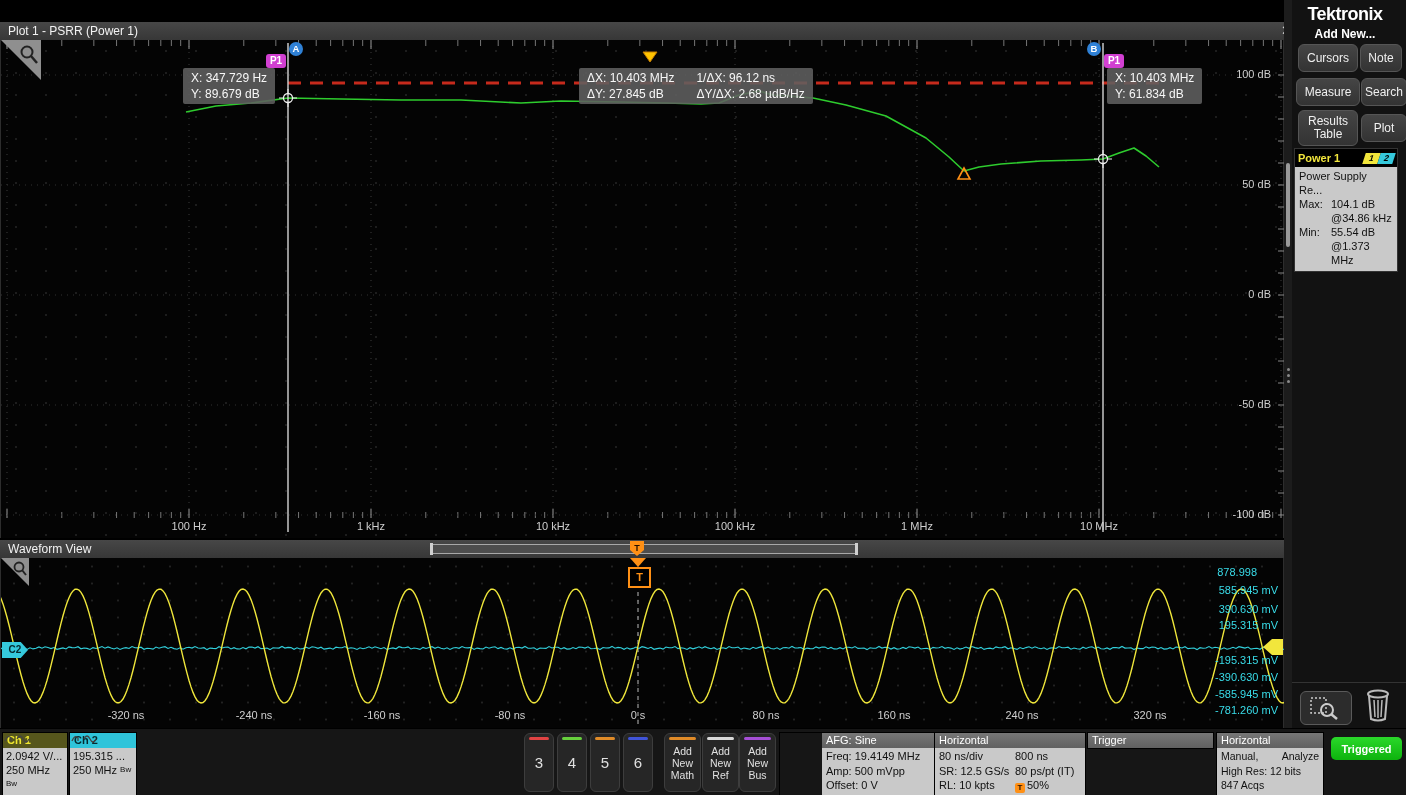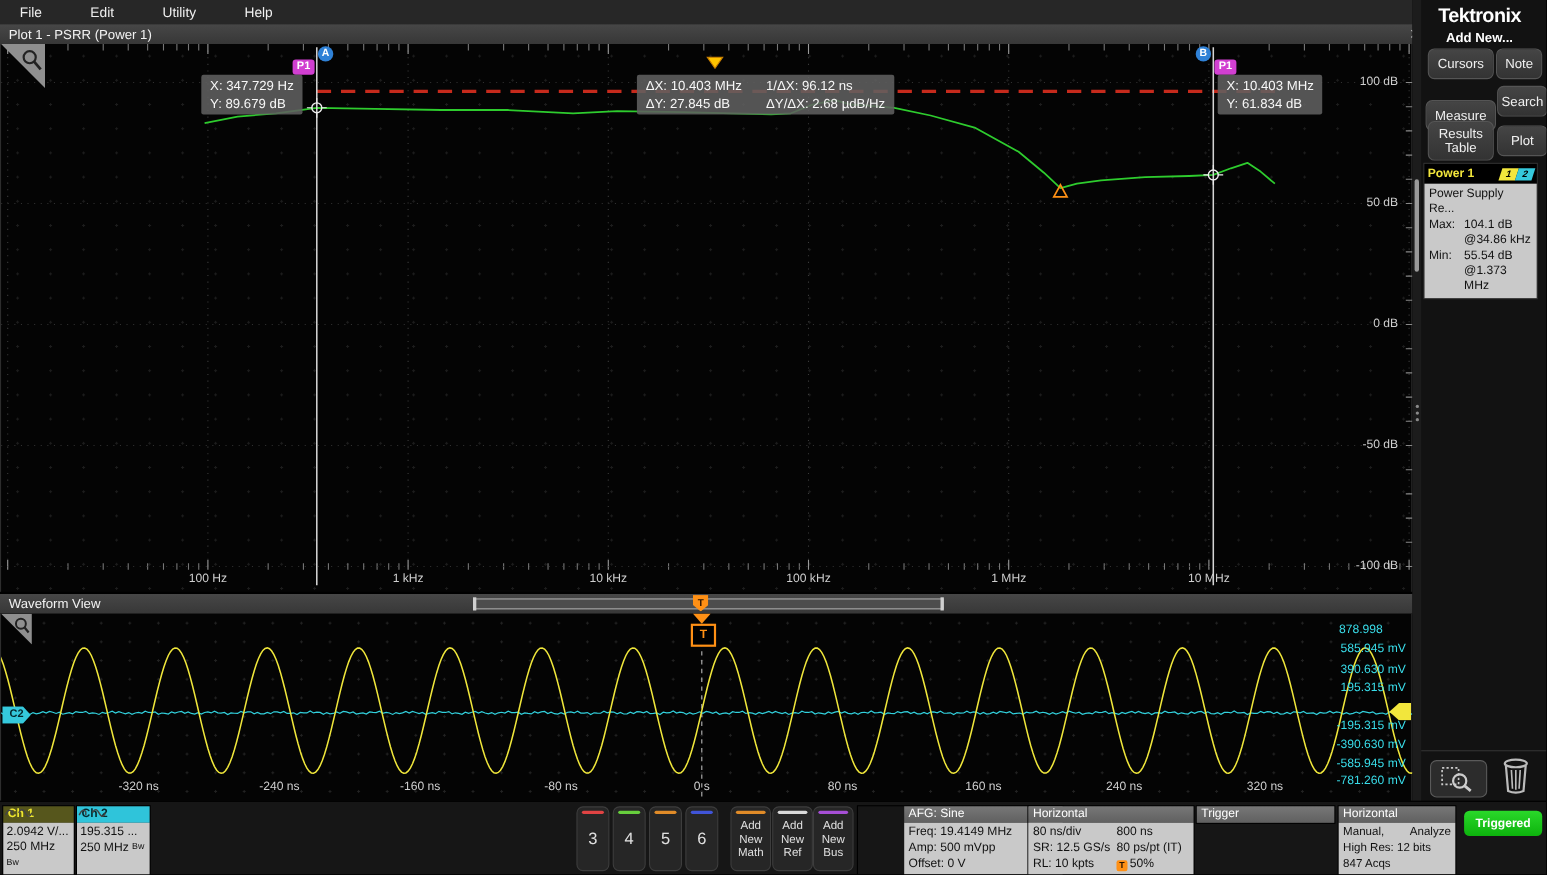--- a/index.html
+++ b/index.html
@@ -100,26 +100,20 @@
   #triggered-btn{position:absolute;left:1331px;top:8px;width:71px;height:23px;border-radius:5px;
                  background:linear-gradient(#2ad82a,#0db30d);color:#fff;font-size:11px;font-weight:bold;
                  display:flex;align-items:center;justify-content:center;}
   .bw-flag{font-size:8px;vertical-align:2px;}
 </style>
 </head>
 <body>
 
 <div id="screen">
 
-  <div id="menubar" class="abs">
-    <span class="menu-item">File</span>
-    <span class="menu-item">Edit</span>
-    <span class="menu-item">Utility</span>
-    <span class="menu-item">Help</span>
-  </div>
 
   <div id="plot-titlebar" class="abs titlebar">
     <span>Plot 1 - PSRR (Power 1)</span>
     <span class="close-x">✕</span>
   </div>
 
   <div id="plot-area" class="abs">
     <svg id="psrr-svg" width="1284" height="498">
         <line x1="6" y1="6" x2="6" y2="478" stroke="#3a3a3a" stroke-dasharray="1 5"></line>
         <line x1="6" y1="0" x2="6" y2="9" stroke="#9a9a9a"></line>
@@ -392,21 +386,21 @@
       <div id="scroll-thumb"></div>
       <div class="grip-dot" style="top:368px;"></div>
       <div class="grip-dot" style="top:374px;"></div>
       <div class="grip-dot" style="top:380px;"></div>
     </div>
     <div id="logo">Tektronix</div>
     <div id="add-new">Add New...</div>
 
     <div class="side-btn" style="left:14px;top:44px;width:58px;height:26px;">Cursors</div>
     <div class="side-btn" style="left:76px;top:44px;width:40px;height:26px;">Note</div>
-    <div class="side-btn" style="left:12px;top:78px;width:62px;height:26px;margin-top:13px;">Measure</div>
+    <div class="side-btn" style="left:12px;top:78px;width:62px;height:26px;">Measure</div>
     <div class="side-btn" style="left:77px;top:78px;width:44px;height:26px;">Search</div>
     <div class="side-btn" style="left:14px;top:110px;width:58px;height:34px;">Results Table</div>
     <div class="side-btn" style="left:77px;top:114px;width:44px;height:26px;">Plot</div>
 
     <div id="power-card">
       <div id="power-head">
         <span id="power-name">Power 1</span>
         <span class="src-pill" style="background:#f2e63c;">1</span>
         <span class="src-pill" style="background:#35c9dc;">2</span>
       </div>

